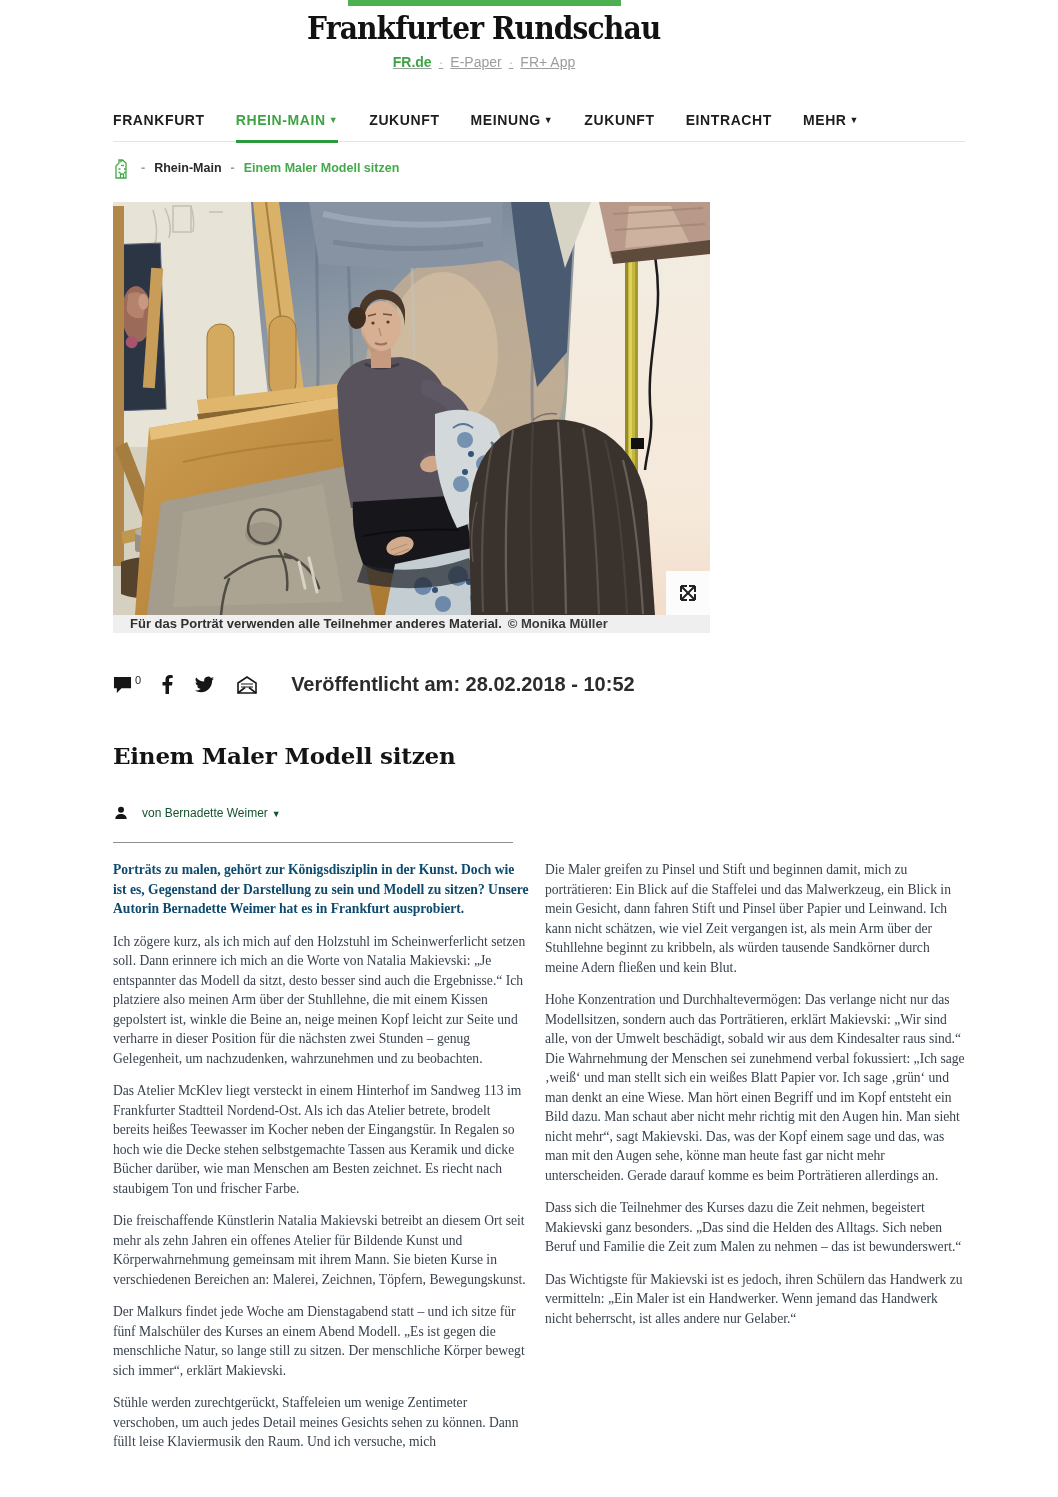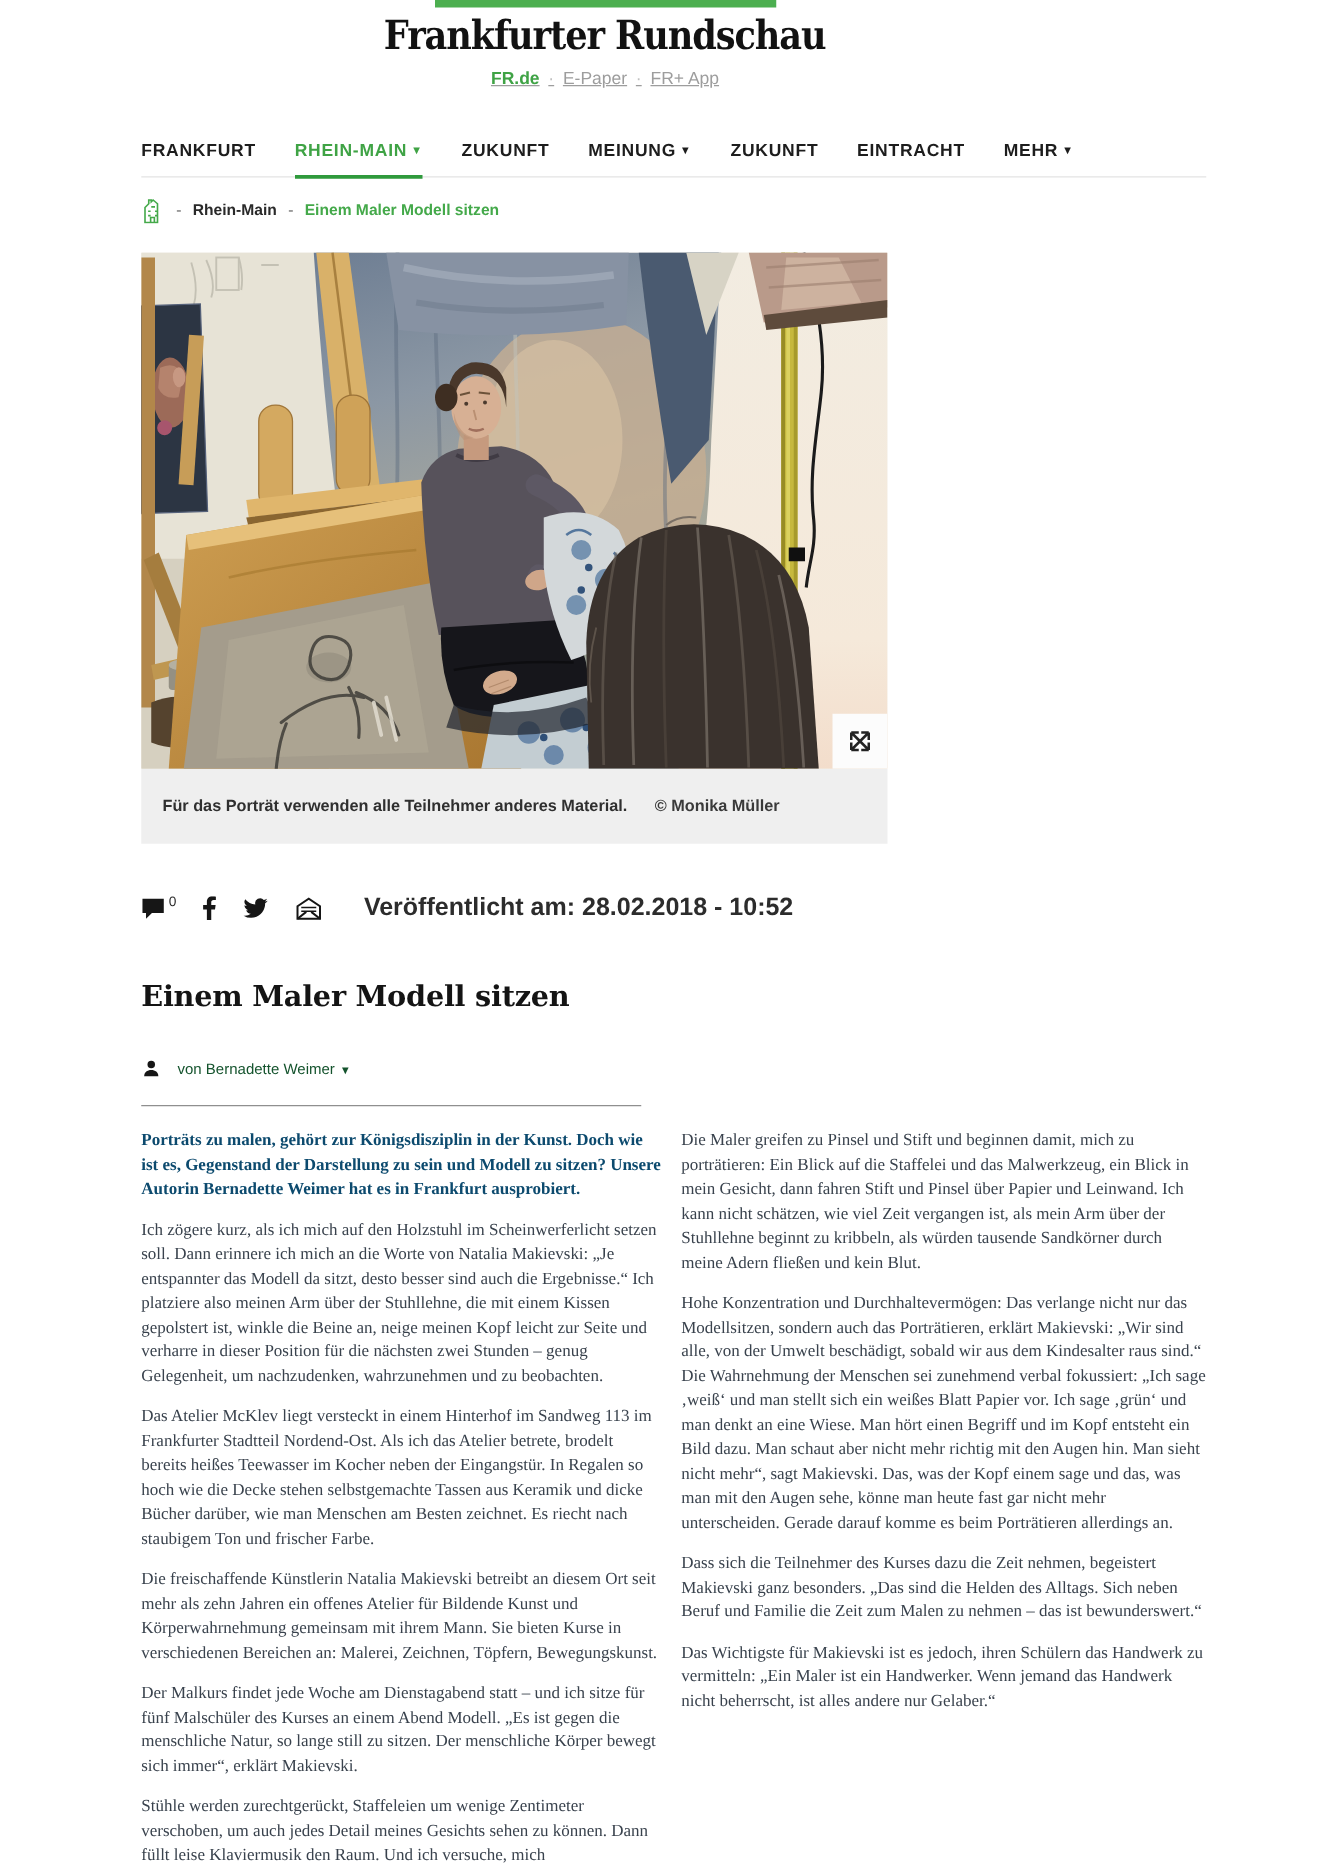--- a/index.html
+++ b/index.html
@@ -42,24 +42,24 @@
   
   .breadcrumb { margin:15px 0 0 113px; display:flex; align-items:center; gap:9px; font-size:12.5px; }
   .crumb-sep { color:#9a9a9a; font-weight:700; }
   .crumb-section { color:#2a2a2a; font-weight:700; cursor:pointer; }
   .crumb-current { color:#44a94a; font-weight:700; cursor:pointer; }
 
   
   .figure { margin:23px 0 0 113px; width:597px; }
   .photo-wrap { position:relative; width:597px; height:413px; line-height:0; }
   .figcaption {
-    width:597px; background:#efefef; padding:22px 17px; line-height:16px;
+    width:597px; background:#efefef; padding:1px 17px; line-height:16px;
     font-size:13px; font-weight:700; color:#2f2f2f; display:flex;
   }
-  .figcredit { margin-left:22px; color:#3a3a3a; white-space:nowrap; }
+  .figcredit { margin-left:6px; color:#3a3a3a; white-space:nowrap; }
 
   
   .share-row { margin:40px 0 0 113px; display:flex; align-items:center; }
   .share-btn { display:inline-flex; align-items:flex-start; cursor:pointer; margin-right:21px; }
   .share-btn svg { display:block; }
   .comment-count { font-size:11px; color:#2b2b2b; margin-left:3px; position:relative; top:-2px; }
   .published { margin-left:12px; font-size:20px; font-weight:600; color:#2c2c2c; }
 
   
   .article-title {

